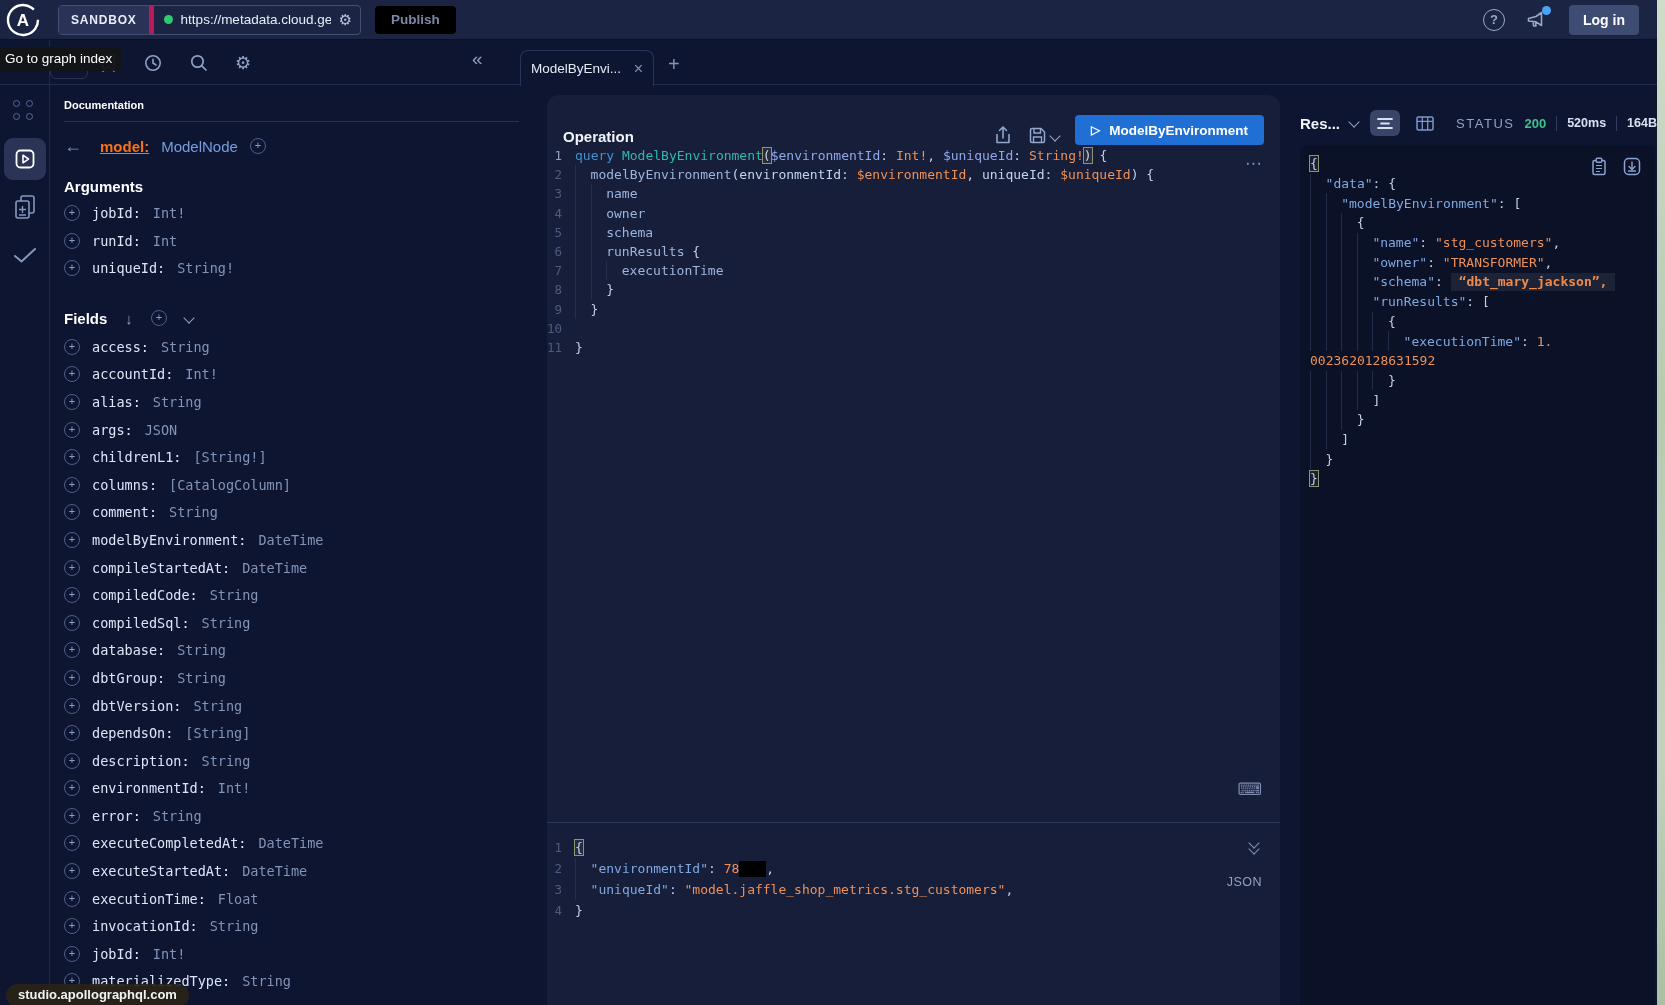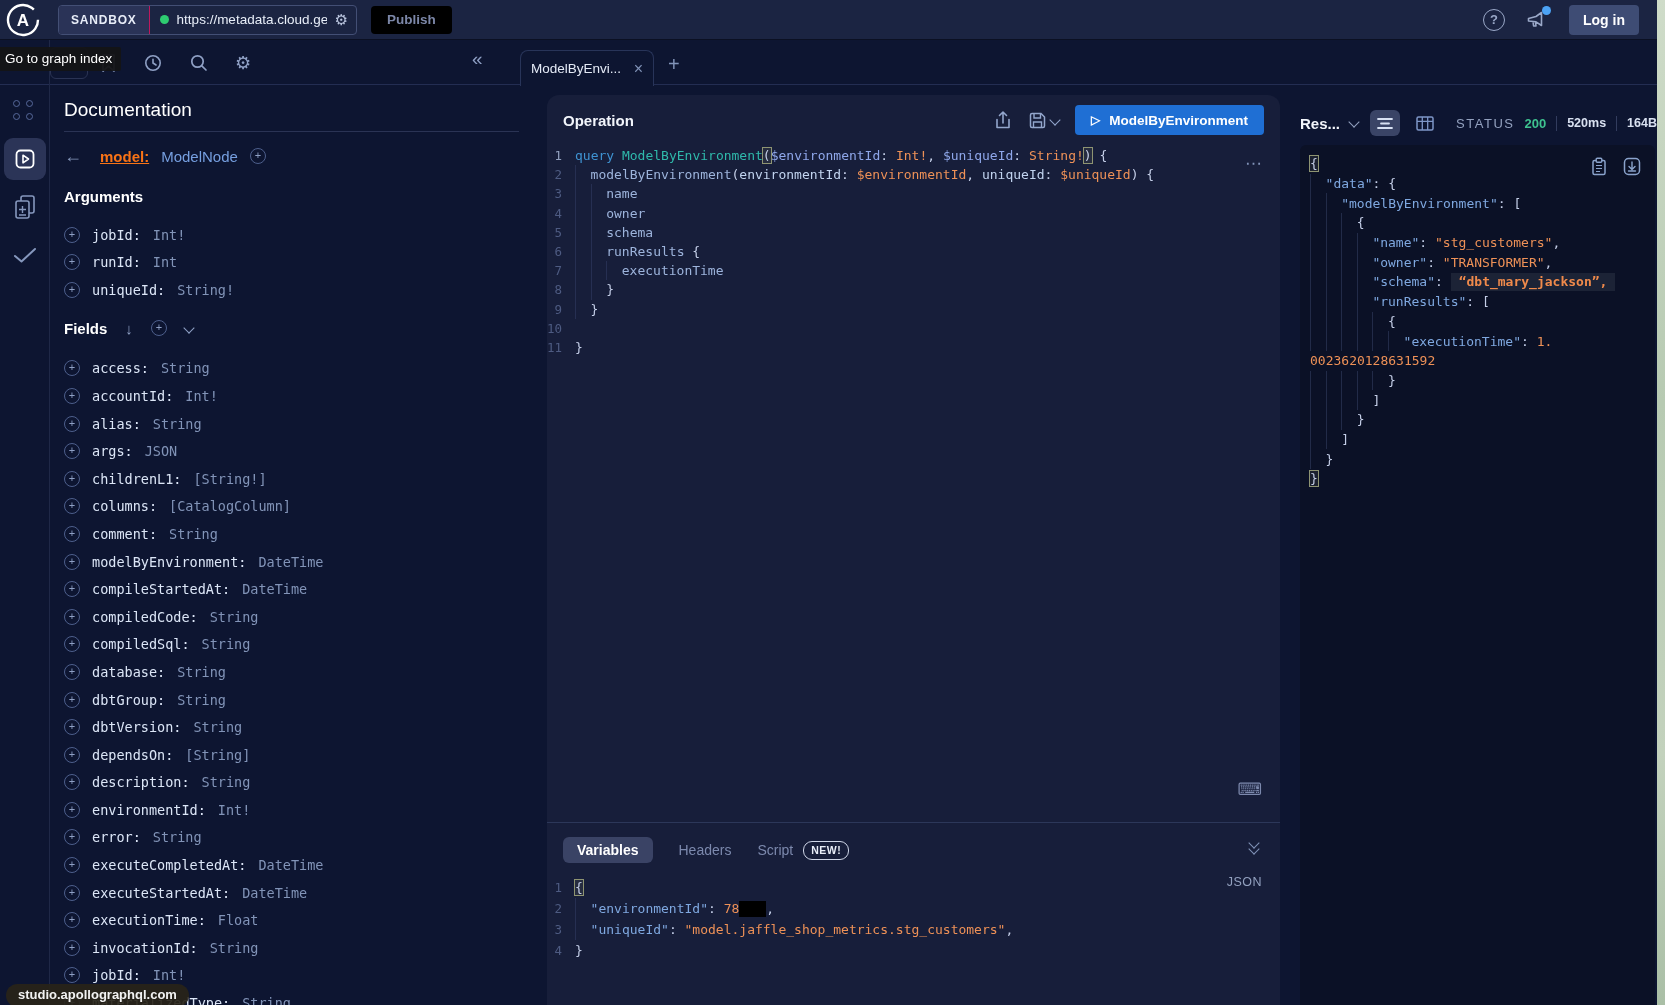--- a/index.html
+++ b/index.html
@@ -18,21 +18,21 @@
     display:flex; align-items:center; padding-left:58px; z-index:10;
   }
   .logo{ position:absolute; left:5px; top:2px; width:36px; height:36px; }
   .urlgroup{
     display:flex; align-items:center; height:30px;
     border:1px solid #434f75; border-radius:4px; overflow:hidden;
   }
   .sandbox-seg{
     background:#2a3357; height:100%; display:flex; align-items:center;
     padding:0 12px; font-size:12px; font-weight:bold; letter-spacing:.8px;
-    color:#e8edf8; border-right:1px solid #be185d;
+    color:#e8edf8; border-right:5px solid #be185d;
   }
   .url-seg{ display:flex; align-items:center; gap:8px; padding:0 8px 0 10px; }
   .greendot{ width:9px; height:9px; border-radius:50%; background:#2ecc71; }
   .urltext{ font-size:13.5px; color:#e8eef8; max-width:150px; white-space:nowrap; overflow:hidden; }
   .url-gear{ font-size:15px; color:#b9c4de; line-height:1; cursor:pointer; }
   .publish-btn{
     margin-left:14px; height:28px; padding:0 16px; border:none; border-radius:4px;
     background:#000000; color:#7c87a8; font-size:13.5px; font-weight:bold;
   }
   .topbar-right{ margin-left:auto; display:flex; align-items:center; gap:20px; padding-right:26px; }
@@ -96,47 +96,47 @@
   }
   .statuspill{
     position:absolute; left:6px; top:984px; z-index:60;
     background:rgba(40,36,24,.92); color:#f2f2f2;
     font-size:13px; font-weight:bold; padding:3px 12px 5px;
     border-radius:12px; white-space:nowrap;
   }
 
   
   .docpanel{ position:absolute; left:50px; top:85px; width:480px; height:920px; padding:14px 0 0 14px; }
-  .doc-title{ font-size:19px; font-weight:normal; color:#fff; }
+  .doc-title{ font-size:11px; font-weight:bold; color:#fff; }
   .doc-divider{ margin-top:10px; width:455px; border-bottom:1px solid #2a3354; }
   .model-row{ display:flex; align-items:center; gap:12px; margin-top:12px; height:24px; }
   .back-arrow{ color:#8193b8; font-size:18px; line-height:1; }
   .model-label{ font-size:15px; font-weight:bold; color:#f97316; margin-left:6px;text-decoration:underline; }
   .model-type{ font-size:15px; color:#769fe0; }
   .section-h{ font-size:15px; font-weight:bold; color:#fff; margin-top:20px; }
   .fields-h{ display:flex; align-items:center; gap:18px; margin-top:22px; }
   .fields-h .sort{ color:#8fa0c5; font-size:15px; }
   .chev{ width:8px; height:8px; border-right:1.6px solid #8fa0c5; border-bottom:1.6px solid #8fa0c5; transform:rotate(45deg); display:inline-block; }
   .arg-list{ margin-top:10px; }
   .field-list{ margin-top:12px; }
-  .frow{ display:flex; align-items:flex-end; gap:12px; height:27.6px; }
+  .frow{ display:flex; align-items:flex-start; gap:12px; height:27.6px; }
   .plusc{
     width:16px; height:16px; min-width:16px; border:1.3px solid #4d5f8c; border-radius:50%;
     color:#8fa0c5; font-size:11px; line-height:13px; text-align:center; display:inline-block;
   }
   .plusc::before{ content:"+"; }
   .fname{ font-family:"DejaVu Sans Mono", monospace; font-size:13.5px; color:#dce6f7; }
   .ftype{ font-family:"DejaVu Sans Mono", monospace; font-size:13.5px; color:#8294b8; }
 
   
   .opcard{
     position:absolute; left:547px; top:95px; width:733px; height:910px;
     background:#171e3a; border-radius:12px 12px 0 0;
   }
-  .ophead{ height:50px; display:flex; align-items:center; padding:0 16px; gap:16px; }
+  .ophead{ height:50px; display:flex; align-items:flex-end; padding:0 16px; gap:16px; }
   .ophead-title{ font-size:15px; font-weight:bold; color:#f2f5fb; margin-right:auto; }
   .iconbtn{ background:none; border:none; color:#93a6cc; display:flex; align-items:center; gap:4px; }
   .runbtn{
     height:30px; padding:0 16px; border:none; border-radius:4px;
     background:#1f6fd4; color:#fff; font-size:13.5px; font-weight:bold;
     display:flex; align-items:center; gap:9px;
   }
   .runbtn .play{ font-size:12px; }
   .more-menu{ position:absolute; right:16px; top:58px; color:#8193b8; font-size:17px; letter-spacing:2px; }
   .kbd-icon{ position:absolute; right:18px; top:684px; color:#7c89ad; font-size:17px; }
@@ -468,28 +468,20 @@
     <button class="runbtn">
       <span class="play">▷</span>
       <span>ModelByEnvironment</span>
     </button>
   </div>
   <div class="code op-code"><div class="cl"><span class="ln hot">1</span><span class="tk-kw">query </span><span class="tk-op">ModelByEnvironment</span><span class="tk-pn tk-br">(</span><span class="tk-vd">$environmentId</span><span class="tk-pn">: </span><span class="tk-or">Int!</span><span class="tk-pn">, </span><span class="tk-vd">$uniqueId</span><span class="tk-pn">: </span><span class="tk-or">String!</span><span class="tk-pn tk-br">)</span><span class="tk-pn"> {</span></div><div class="cl"><span class="ln">2</span><span class="cg" style="width: 15.6px;"></span><span class="tk-fl">modelByEnvironment</span><span class="tk-pn">(</span><span class="tk-ar">environmentId</span><span class="tk-pn">: </span><span class="tk-or">$environmentId</span><span class="tk-pn">, </span><span class="tk-ar">uniqueId</span><span class="tk-pn">: </span><span class="tk-or">$uniqueId</span><span class="tk-pn">) {</span></div><div class="cl"><span class="ln">3</span><span class="cg" style="width: 15.6px;"></span><span class="cg" style="width: 15.6px;"></span><span class="tk-fl">name</span></div><div class="cl"><span class="ln">4</span><span class="cg" style="width: 15.6px;"></span><span class="cg" style="width: 15.6px;"></span><span class="tk-fl">owner</span></div><div class="cl"><span class="ln">5</span><span class="cg" style="width: 15.6px;"></span><span class="cg" style="width: 15.6px;"></span><span class="tk-fl">schema</span></div><div class="cl"><span class="ln">6</span><span class="cg" style="width: 15.6px;"></span><span class="cg" style="width: 15.6px;"></span><span class="tk-fl">runResults </span><span class="tk-pn">{</span></div><div class="cl"><span class="ln">7</span><span class="cg" style="width: 15.6px;"></span><span class="cg" style="width: 15.6px;"></span><span class="cg" style="width: 15.6px;"></span><span class="tk-fl">executionTime</span></div><div class="cl"><span class="ln">8</span><span class="cg" style="width: 15.6px;"></span><span class="cg" style="width: 15.6px;"></span><span class="tk-pn">}</span></div><div class="cl"><span class="ln">9</span><span class="cg" style="width: 15.6px;"></span><span class="tk-pn">}</span></div><div class="cl"><span class="ln">10</span></div><div class="cl"><span class="ln">11</span><span class="tk-pn">}</span></div></div>
   <span class="more-menu">⋯</span>
   <span class="kbd-icon">⌨</span>
 
   <div class="varsec">
-    <div class="vartabs">
-      <span class="vartab active">Variables</span>
-      <span class="vartab">Headers</span>
-      <span class="script-group">
-        <span class="vartab">Script</span>
-        <span class="newbadge">NEW!</span>
-      </span>
-    </div>
     <span class="var-collapse">
       <span class="chev" style="top:0"></span>
         <span class="chev" style="top:6px"></span>
     </span>
     <span class="json-label">JSON</span>
     <div class="code vars-code"><div class="cl"><span class="ln">1</span><span class="tk-pn tk-br">{</span></div><div class="cl"><span class="ln">2</span><span class="cg" style="width: 15.6px;"></span><span class="tk-ky">"environmentId"</span><span class="tk-pn">: </span><span class="tk-or">78</span><span class="tk-rd"></span><span class="tk-pn">,</span></div><div class="cl"><span class="ln">3</span><span class="cg" style="width: 15.6px;"></span><span class="tk-ky">"uniqueId"</span><span class="tk-pn">: </span><span class="tk-or">"model.jaffle_shop_metrics.stg_customers"</span><span class="tk-pn">,</span></div><div class="cl"><span class="ln">4</span><span class="tk-pn">}</span></div></div>
   </div>
 </div>
 
 <div class="resphead">

